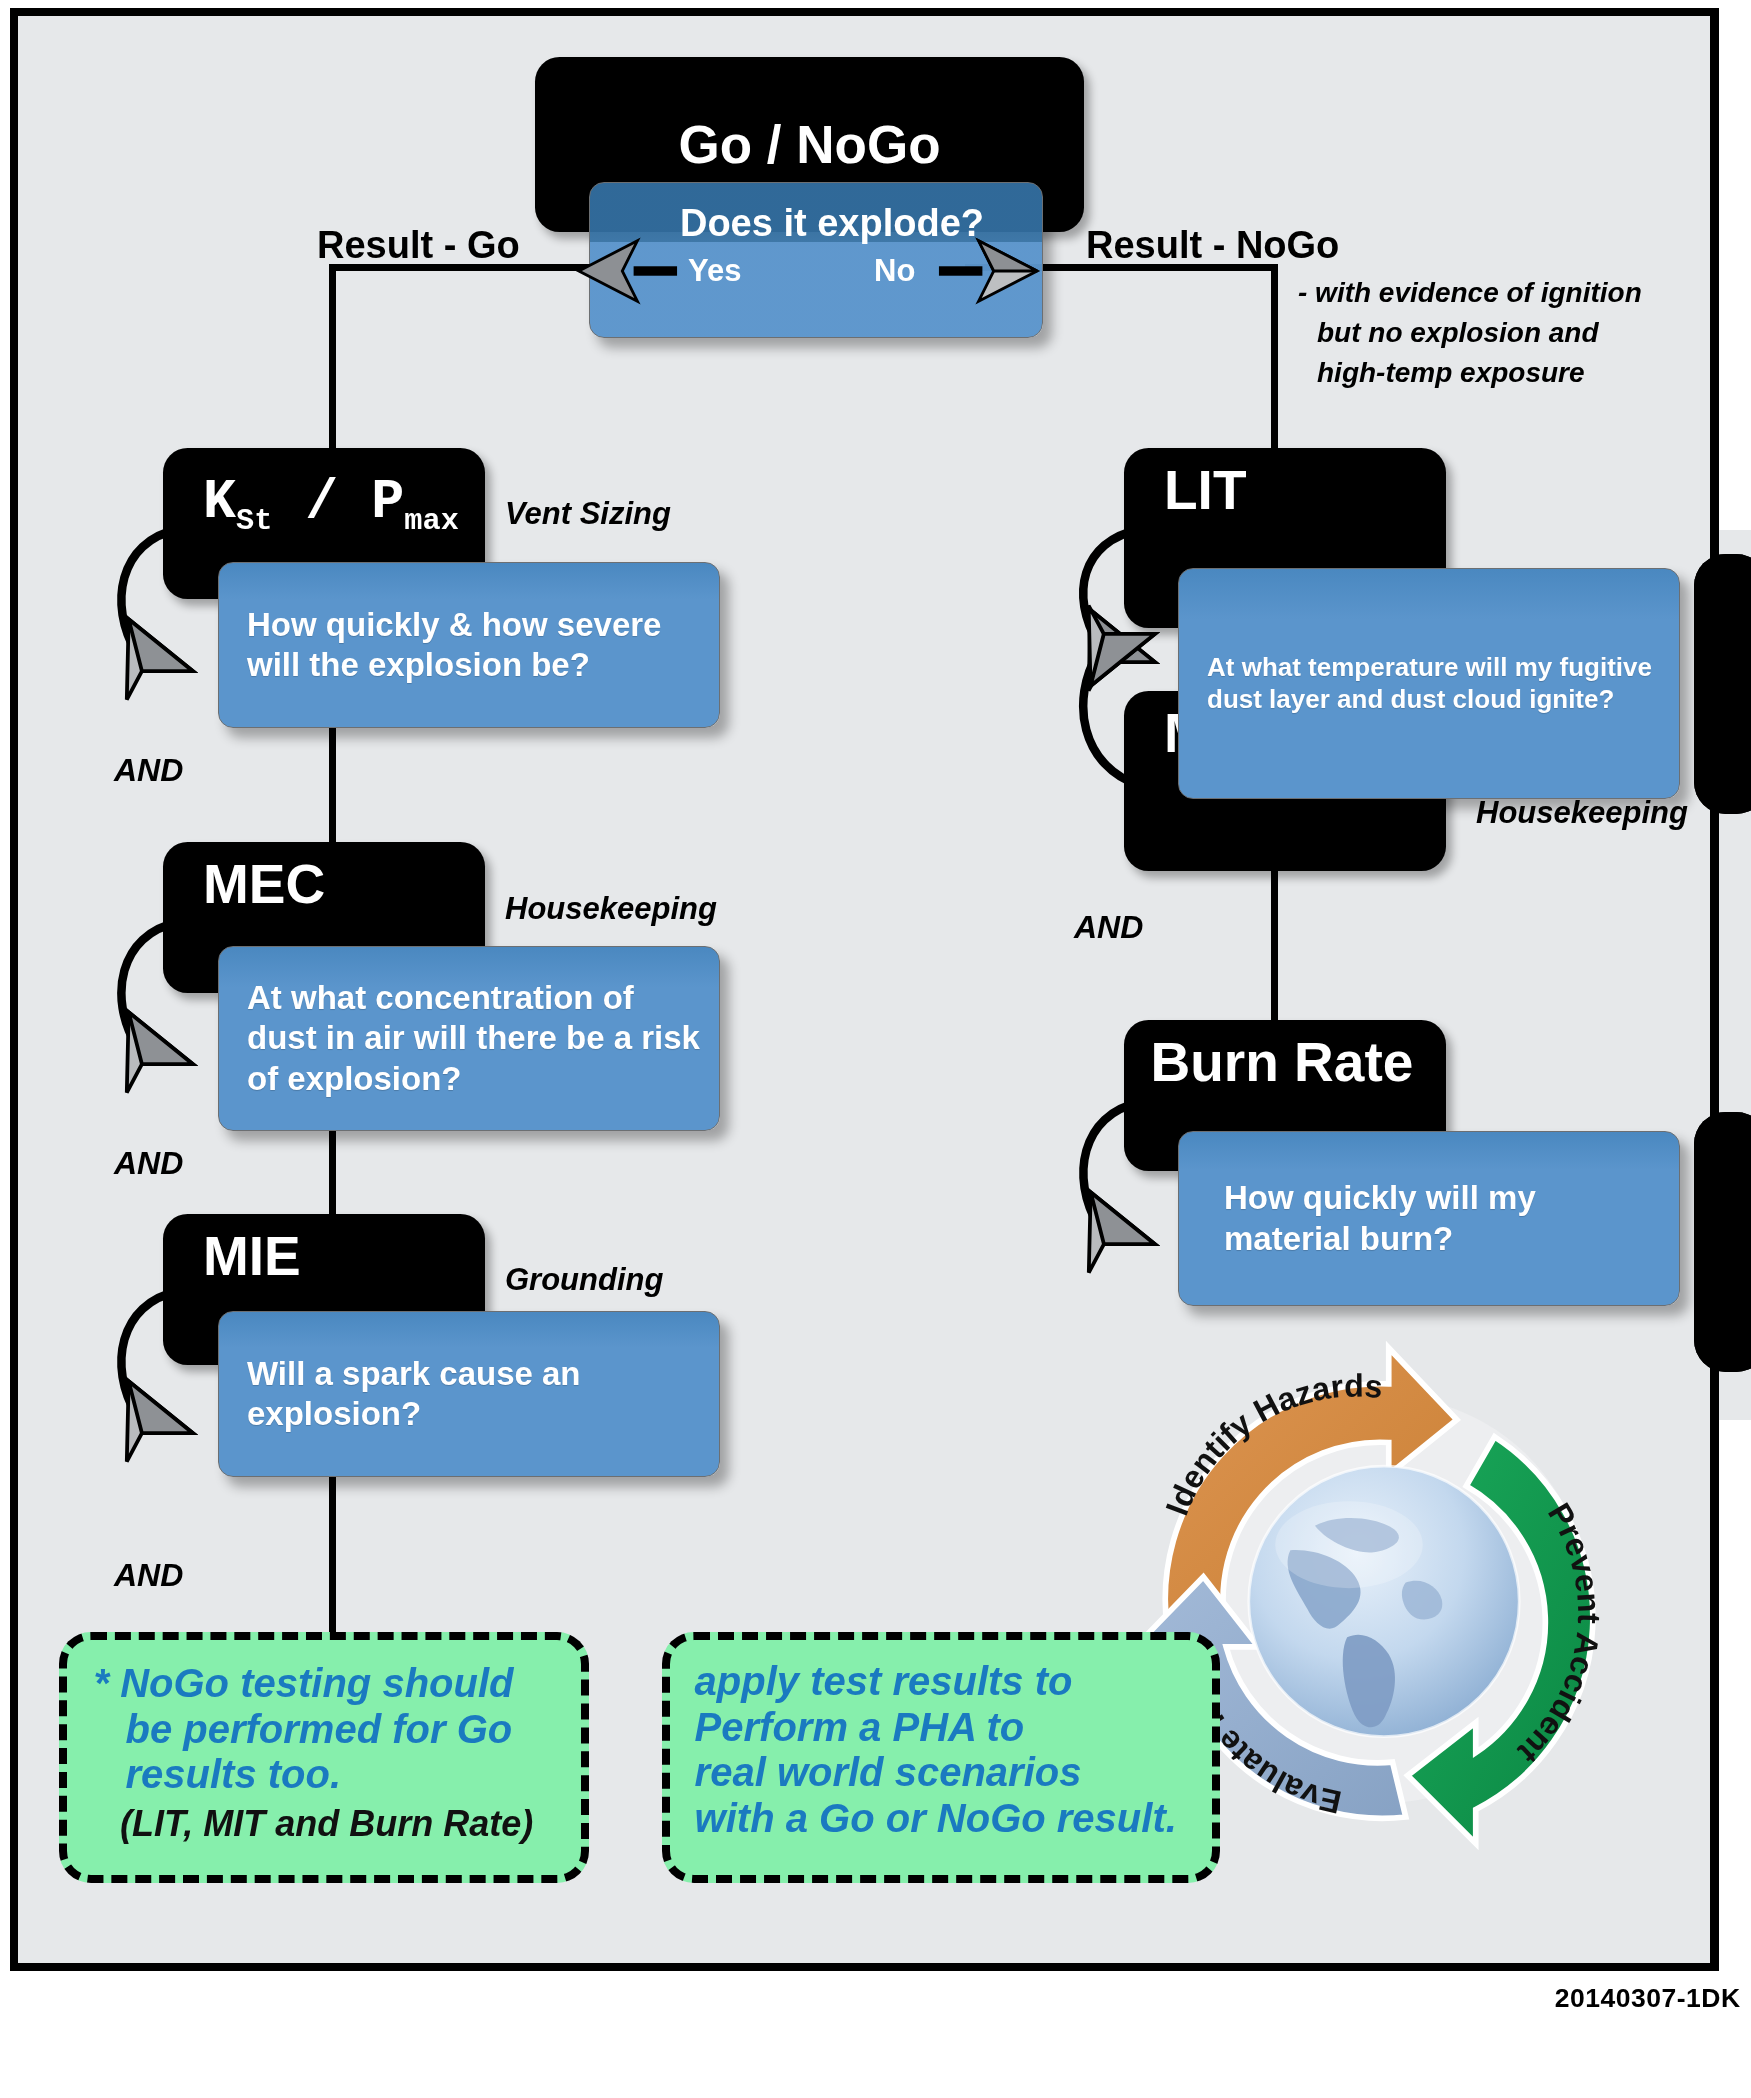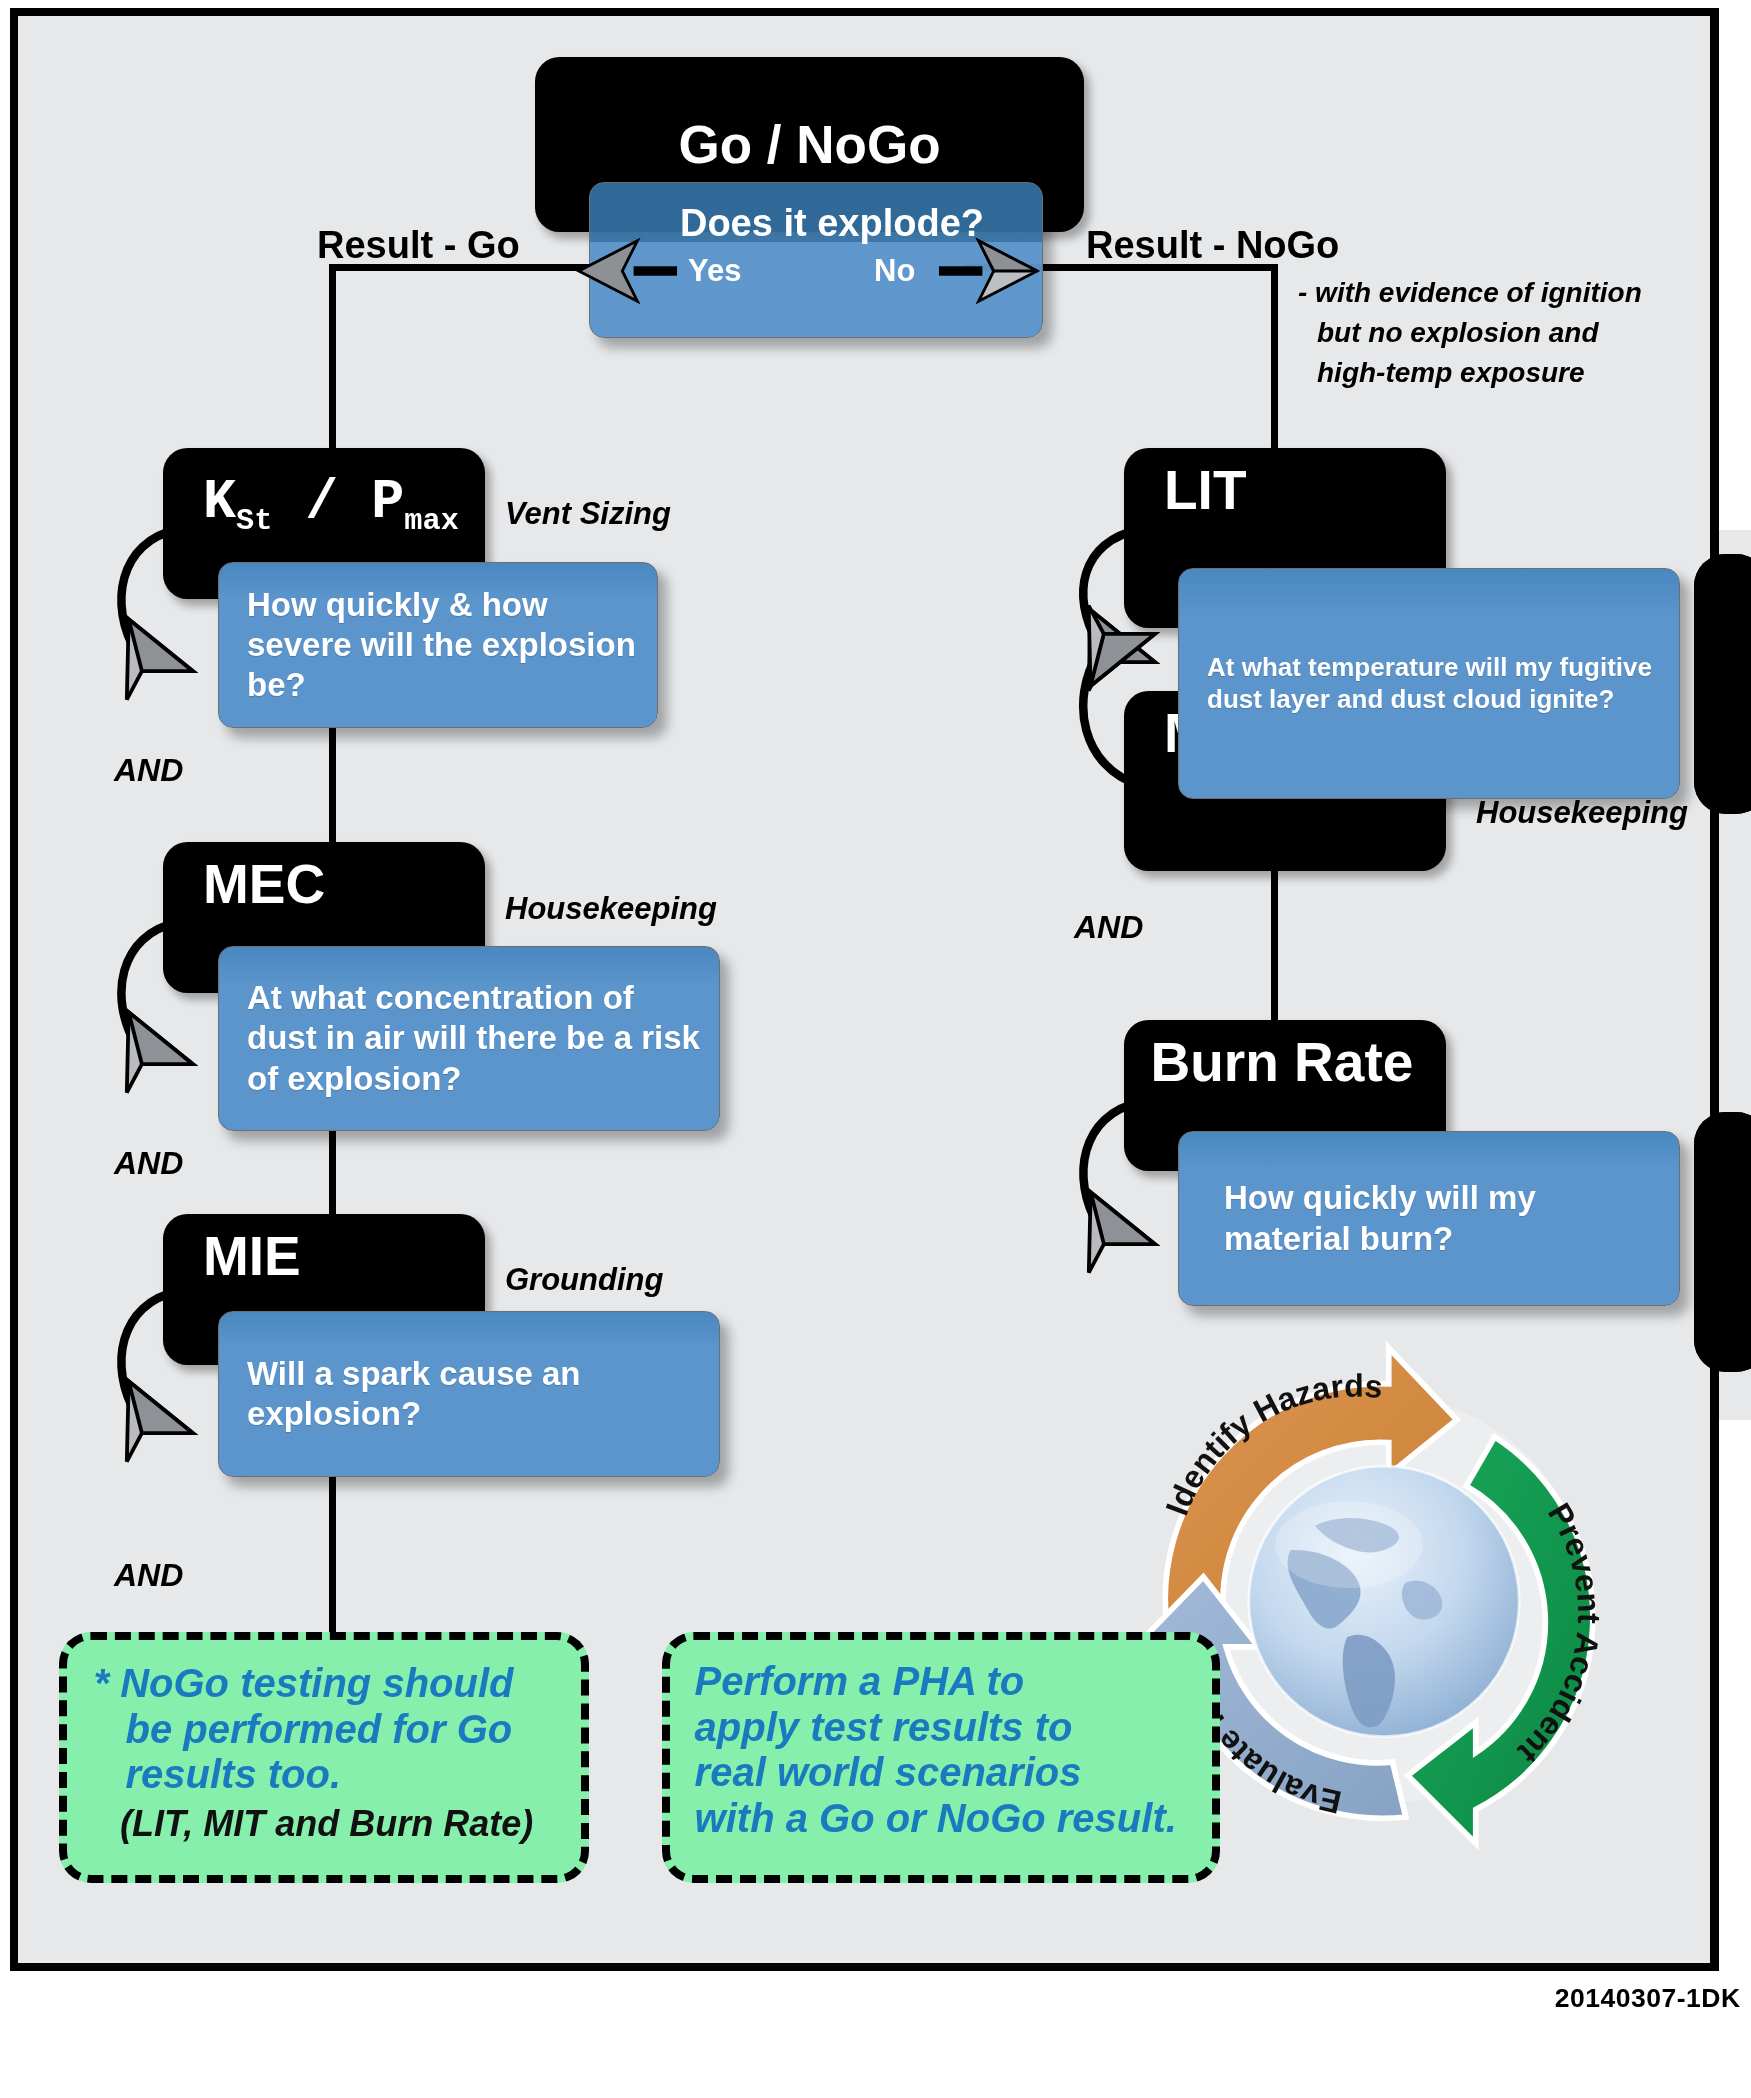--- a/index.html
+++ b/index.html
@@ -120,21 +120,21 @@
   <div style="padding-left:19px;">but no explosion and</div>
   <div style="padding-left:19px;">high-temp exposure</div>
 </div>
 
 <div class="blk" style="left:163px;top:448px;width:322px;height:151px;font-size:55px;">
   <span class="lbl" style="padding-top:27px;font-family:Liberation Mono, monospace;">
     <span>K</span><sub style="font-size:.55em;">St</sub><span> / P</span><sub style="font-size:.55em;">max</sub>
   </span>
 </div>
 <div class="cap" style="left:505px;top:496px;font-size:31px;">Vent Sizing</div>
-<div class="blue" style="left:218px;top:562px;width:440px;height:166px;font-size:33px;">
+<div class="blue" style="left:218px;top:562px;width:502px;height:166px;font-size:33px;">
   <div class="txt">How quickly &amp; how severe will the explosion be?</div>
 </div>
 <svg class="curve" style="left:102px;top:520px;" width="180" height="189" viewBox="0 0 190 200">
   <path d="M80 10 C 18 22, 6 90, 36 140" fill="none" stroke="#000" stroke-width="9"></path>
   <polygon points="28,105 96,160 42,160 26,190" fill="#b9bbbe" stroke="#000" stroke-width="4"></polygon>
   <polygon points="28,105 96,160 42,160" fill="#8e9195" stroke="#000" stroke-width="4"></polygon>
 </svg>
 <div class="cap" style="left:114px;top:752px;font-size:32px;">AND</div>
 
 <div class="blk" style="left:163px;top:842px;width:322px;height:151px;font-size:55px;">
@@ -281,21 +281,21 @@
   <div class="note-blue" style="padding:21px 0 0 26.5px;font-size:40px;">
     <div>* NoGo testing should</div>
     <div style="padding-left:32px;">be performed for Go</div>
     <div style="padding-left:32px;">results too.</div>
   </div>
   <div class="note-black" style="padding:5.7px 0 0 53px;font-size:36px;">(LIT, MIT and Burn Rate)</div>
 </div>
 
 <div class="dashed" style="left:662px;top:1632px;width:558px;height:251px;">
   <div class="note-blue" style="padding:19px 0 0 24.6px;font-size:40px;">
+    <div>apply test results to</div>
     <div>Perform a PHA to</div>
-    <div>apply test results to</div>
     <div>real world scenarios</div>
     <div>with a Go or NoGo result.</div>
   </div>
 </div>
 
 <div id="code">20140307-1DK</div>
 
 
 </body></html>

